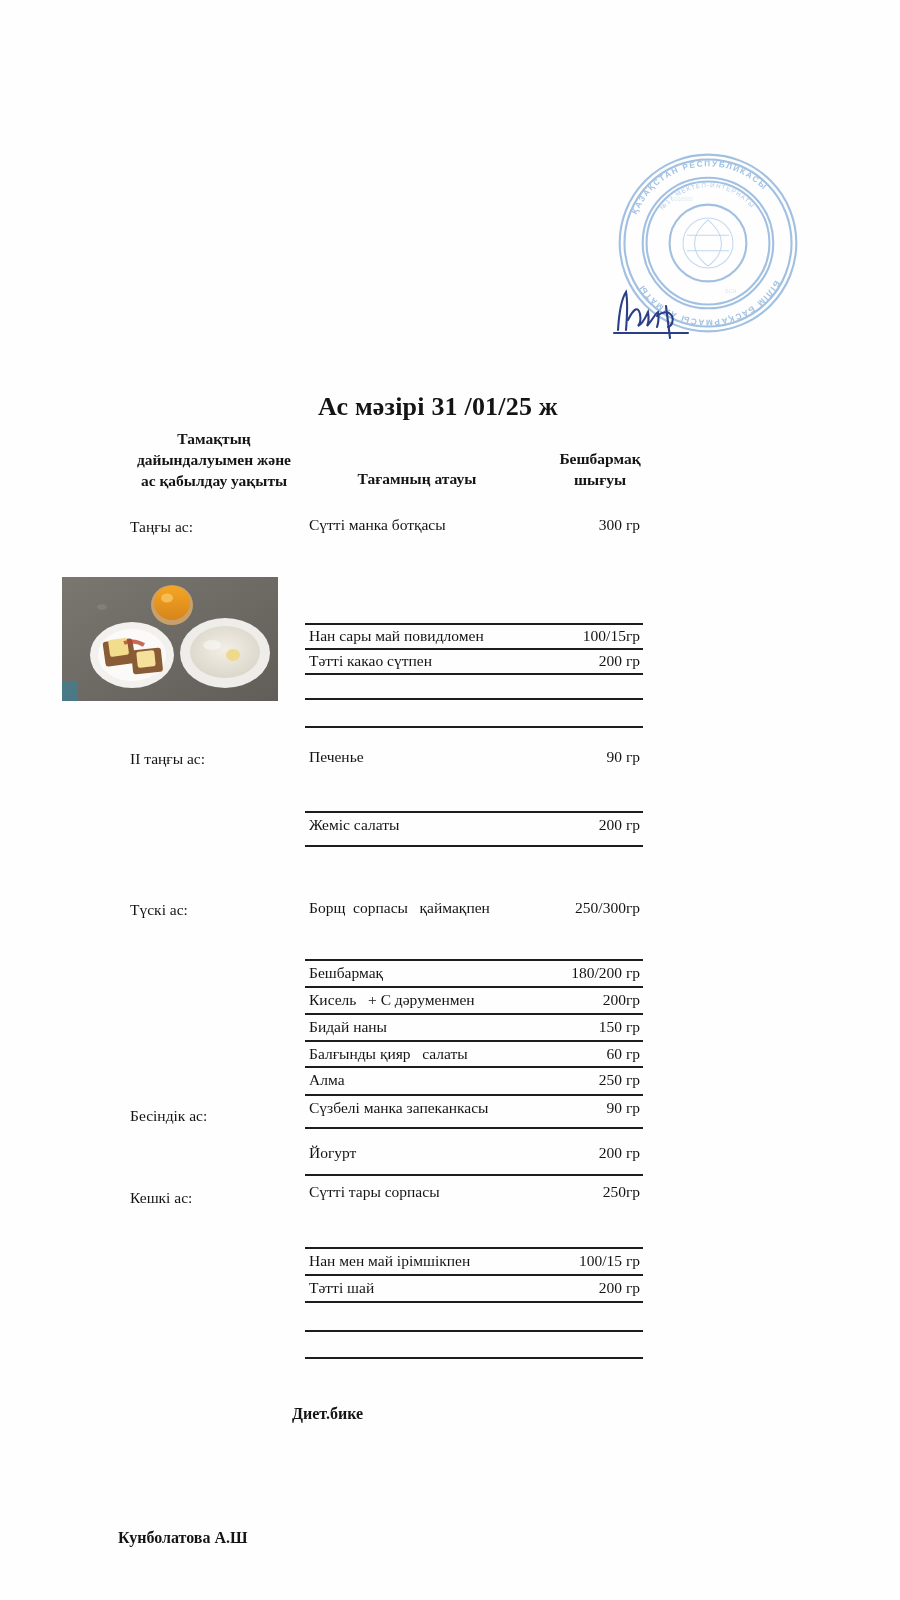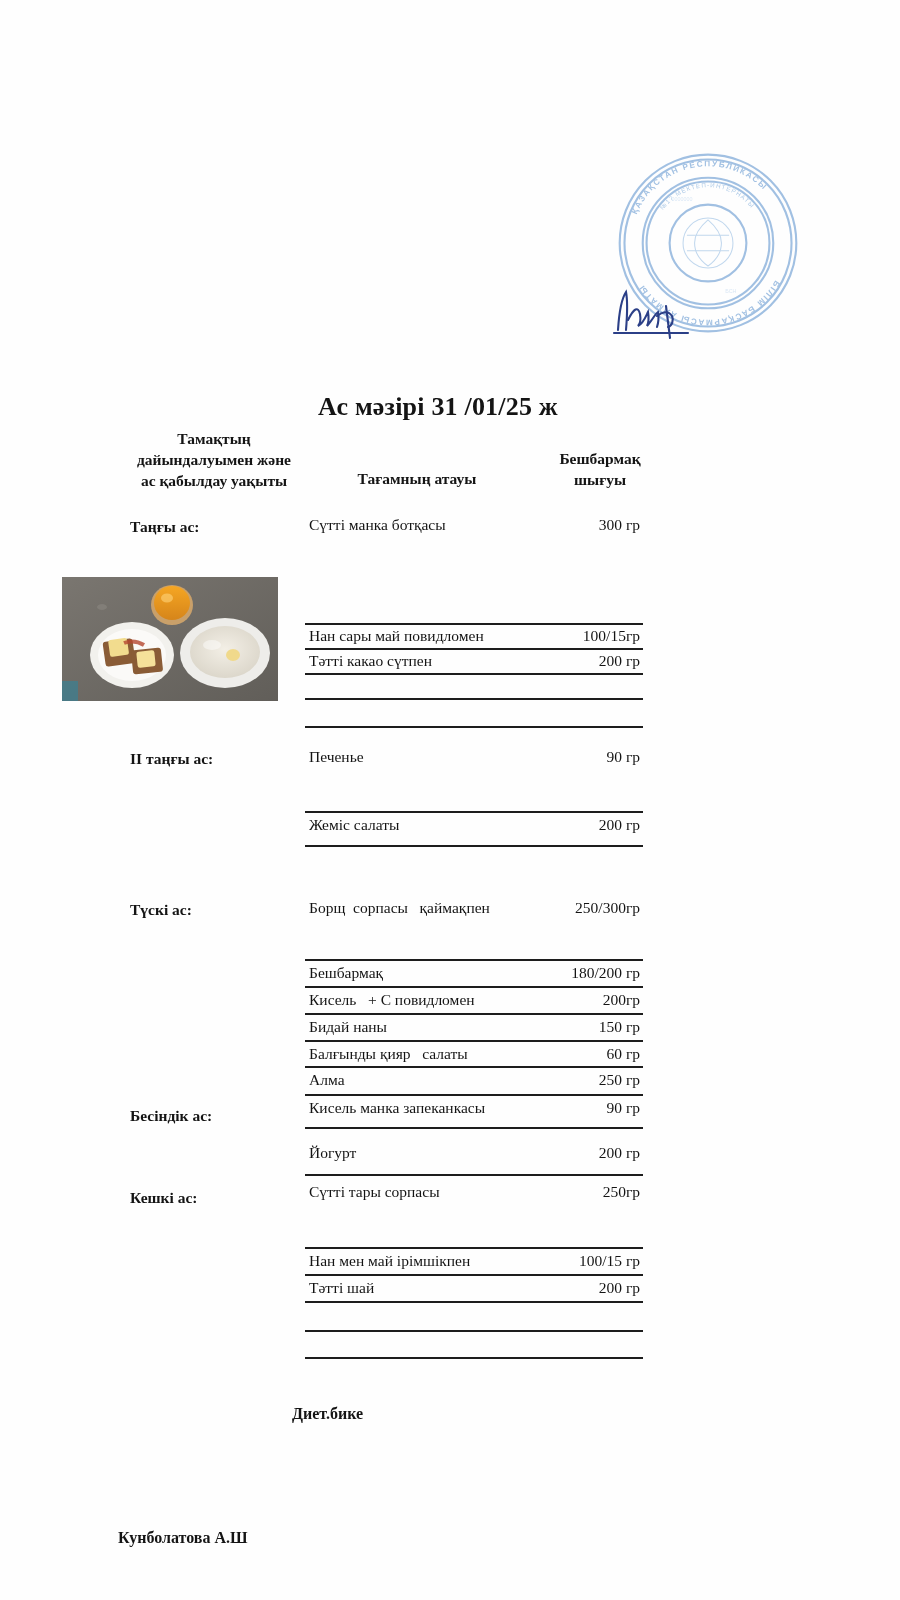--- a/index.html
+++ b/index.html
@@ -82,21 +82,21 @@
     text-align: center;
   }
   #head-time  { left: 108px; top: 428px; width: 212px; }
   #head-name  { left: 306px; top: 468px; width: 222px; }
   #head-yield { left: 520px; top: 448px; width: 160px; }
 
   
   .meal-label {
     position: absolute;
     left: 130px;
-    font-weight: bold;
+    font-weight: normal;
     font-size: 15.5px;
     white-space: nowrap;
   }
 
   
   .dish {
     position: absolute;
     left: 305px;
     width: 337px;
     height: 27px;
@@ -293,42 +293,42 @@
     <span class="dish-yield">250/300гр</span>
   </div>
 
   <div class="rule" style="top:959px"></div>
   <div class="dish" style="top:961px">
     <span class="dish-name">Бешбармақ</span>
     <span class="dish-yield">180/200 гр</span>
   </div>
   <div class="rule" style="top:986px"></div>
   <div class="dish" style="top:988px">
-    <span class="dish-name">Кисель   + С повидломен</span>
+    <span class="dish-name">Кисель   + С дәруменмен</span>
     <span class="dish-yield">200гр</span>
   </div>
   <div class="rule" style="top:1013px"></div>
   <div class="dish" style="top:1015px">
     <span class="dish-name">Бидай наны</span>
     <span class="dish-yield">150 гр</span>
   </div>
   <div class="rule" style="top:1040px"></div>
   <div class="dish" style="top:1042px">
     <span class="dish-name">Балғынды қияр   салаты</span>
     <span class="dish-yield">60 гр</span>
   </div>
   <div class="rule" style="top:1066px"></div>
   <div class="dish" style="top:1068px">
     <span class="dish-name">Алма</span>
     <span class="dish-yield">250 гр</span>
   </div>
 
   <div class="rule" style="top:1094px"></div>
   <div class="dish" style="top:1096px">
-    <span class="dish-name">Кисель манка запеканкасы</span>
+    <span class="dish-name">Сүзбелі манка запеканкасы</span>
     <span class="dish-yield">90 гр</span>
   </div>
   <div class="rule" style="top:1127px"></div>
   <div class="dish" style="top:1141px">
     <span class="dish-name">Йогурт</span>
     <span class="dish-yield">200 гр</span>
   </div>
   <div class="rule" style="top:1174px"></div>
 
   <div class="dish" style="top:1180px">

